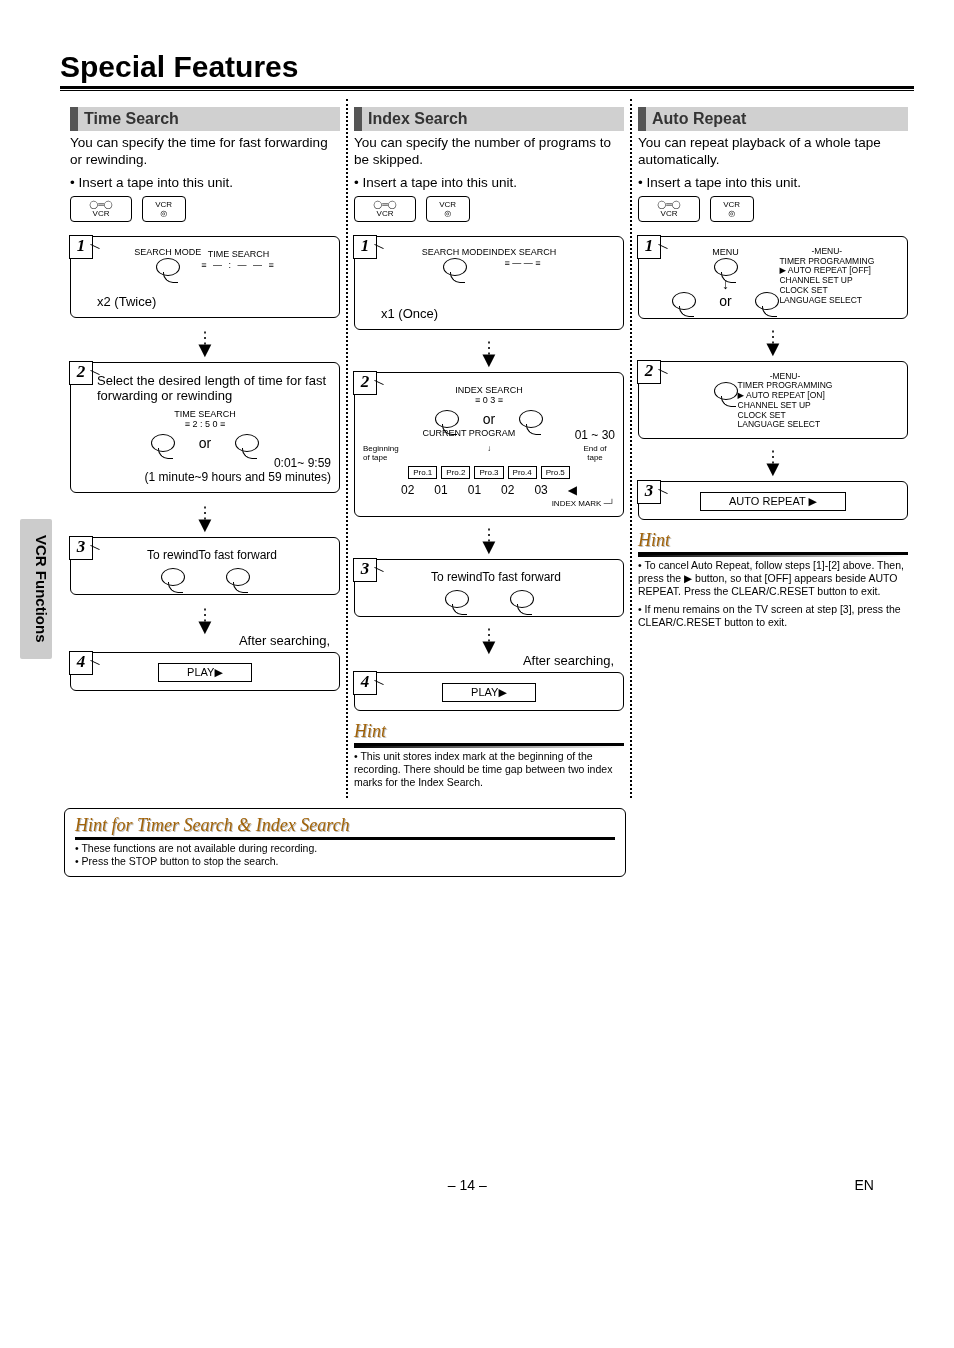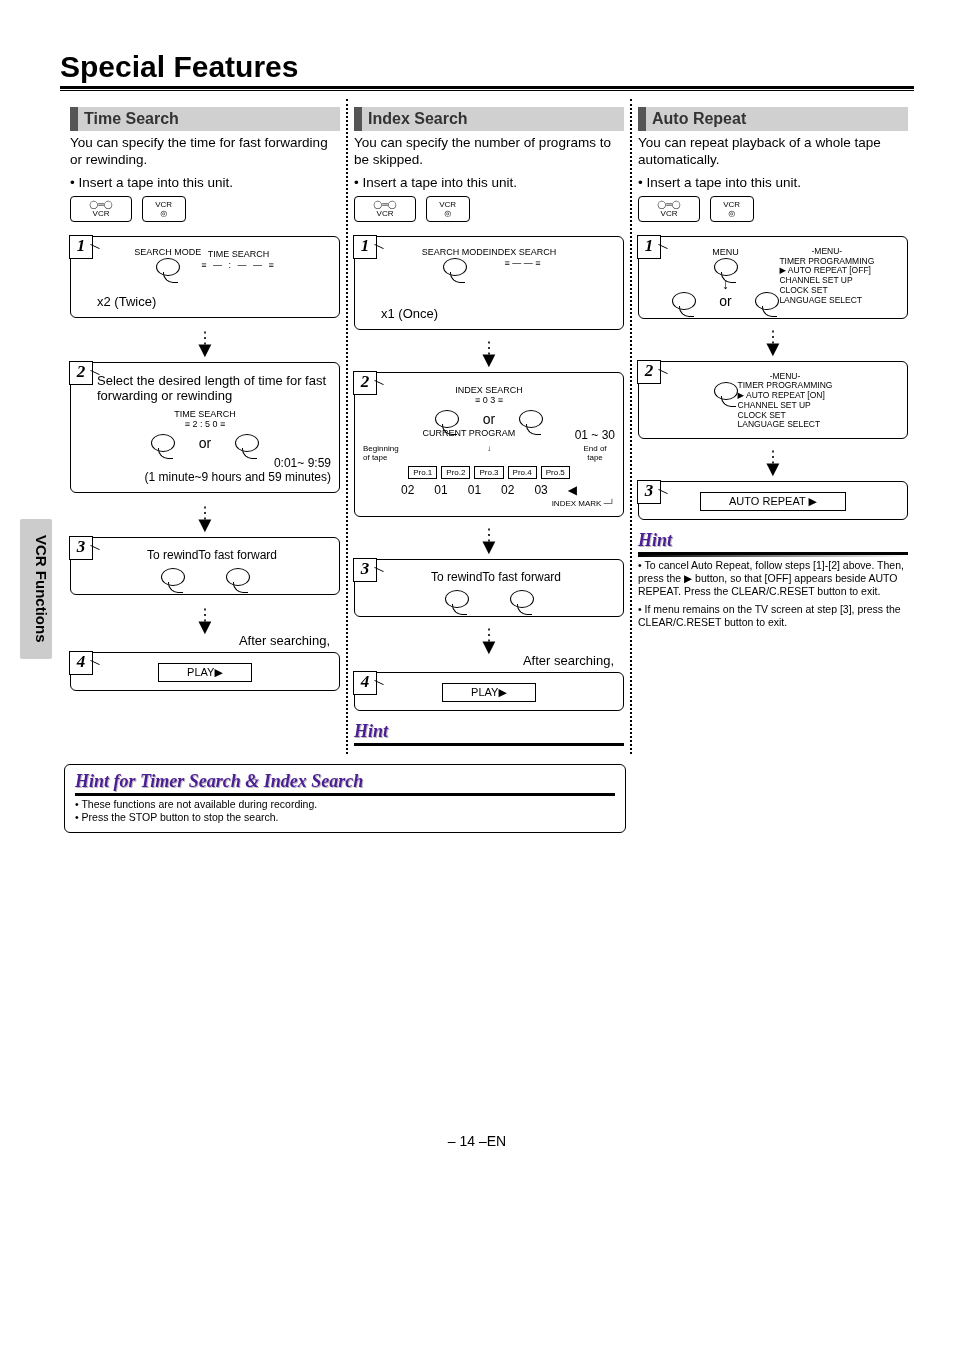--- a/index.html
+++ b/index.html
@@ -149,23 +149,23 @@
   .play-box {
     font-size: 11px;
     text-align: center;
     border: 1px solid #000;
     padding: 2px 28px;
     display: inline-block;
   }
   .hint-title {
     font-family: Georgia, serif;
     font-style: italic;
-    font-weight: bold;
+    font-weight: normal;
     font-size: 18px;
-    color: #4c1d95;
+    color: #a16207;
     text-shadow: 1px 1px 0 #bbb;
     border-bottom: 3px solid #000;
     padding-bottom: 1px;
     margin-top: 6px;
   }
   .hint-title.long {
      border-bottom: 3px solid #000;
   }
   .hint-body {
     font-size: 10.5px;
@@ -178,21 +178,21 @@
     font-size: 8.5px;
     line-height: 1.15;
     text-align: left;
     display:inline-block;
   }
   .small-right { text-align: right; font-size: 12px; }
   .diagram-row { display:flex; gap:4px; justify-content:center; margin-top:4px;}
   .pro-cell { border:1px solid #000; font-size:8px; padding:1px 4px;}
   .footer {
     display: flex;
-    justify-content: center;
+    justify-content: space-between;
     margin: 300px 40px 0 60px;
     font-size: 14px;
   }
   .combined-col { display:flex; flex-direction:column; }
   .combined-wrap {
      margin-top: 10px;
      border: 1.5px solid #000;
      border-radius: 6px;
      padding: 6px 10px 8px 10px;
      width: 540px;
@@ -356,20 +356,21 @@
       </div>
       <div class="arrow-down"></div>
       <div style="text-align:right;font-size:13px;margin:-6px 10px 4px 0">After searching,</div>
 
       <div class="step-box" style="text-align:center">
         <div class="step-num">4</div>
         <span class="play-box">PLAY▶</span>
       </div>
 
       <div class="hint-title">Hint</div>
+      <div class="hint-body">• This unit stores index mark at the beginning of the recording. There should be time gap between two index marks for the Index Search.</div>
     </div>
 
     <div class="col">
       <div class="section-header">Auto Repeat</div>
       <div class="intro">You can repeat playback of a whole tape automatically.</div>
       <div class="bullet-line">• Insert a tape into this unit.</div>
       <div class="icon-row">
         <span class="tape-icon">◯═◯<br><span>VCR</span></span>
         <span class="vcr-chip"><span>VCR</span><br>◎</span>
       </div>

